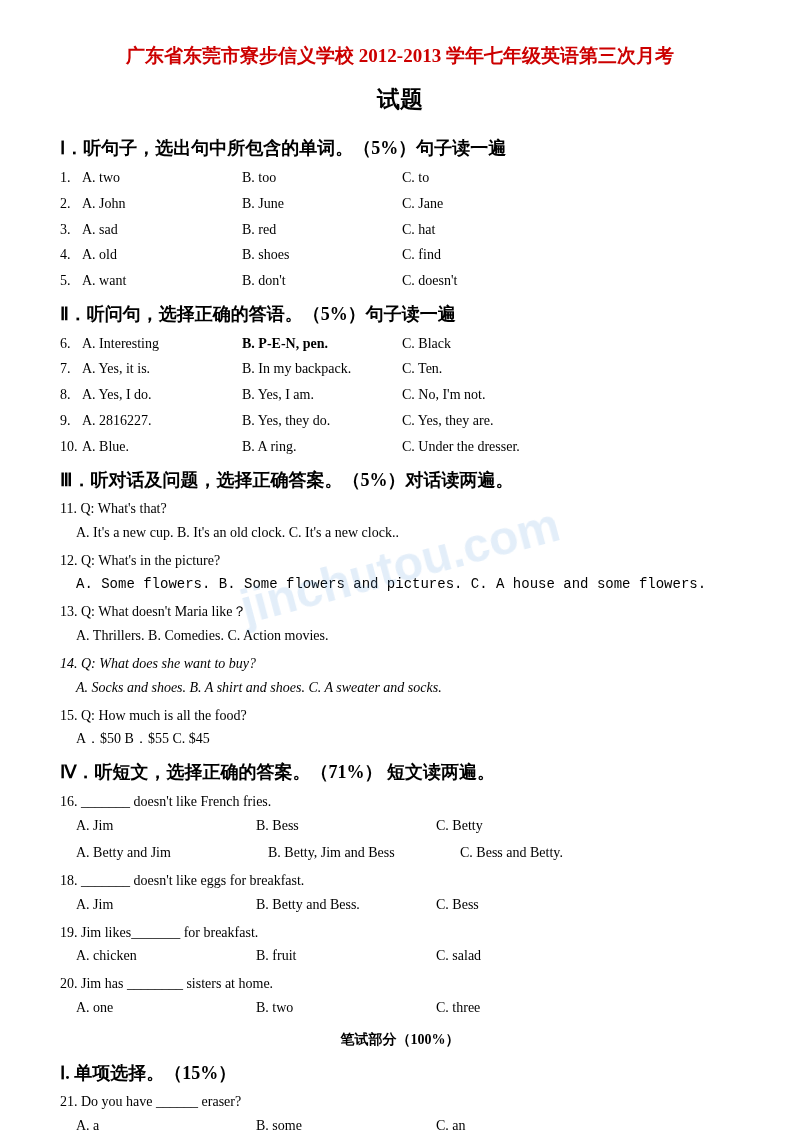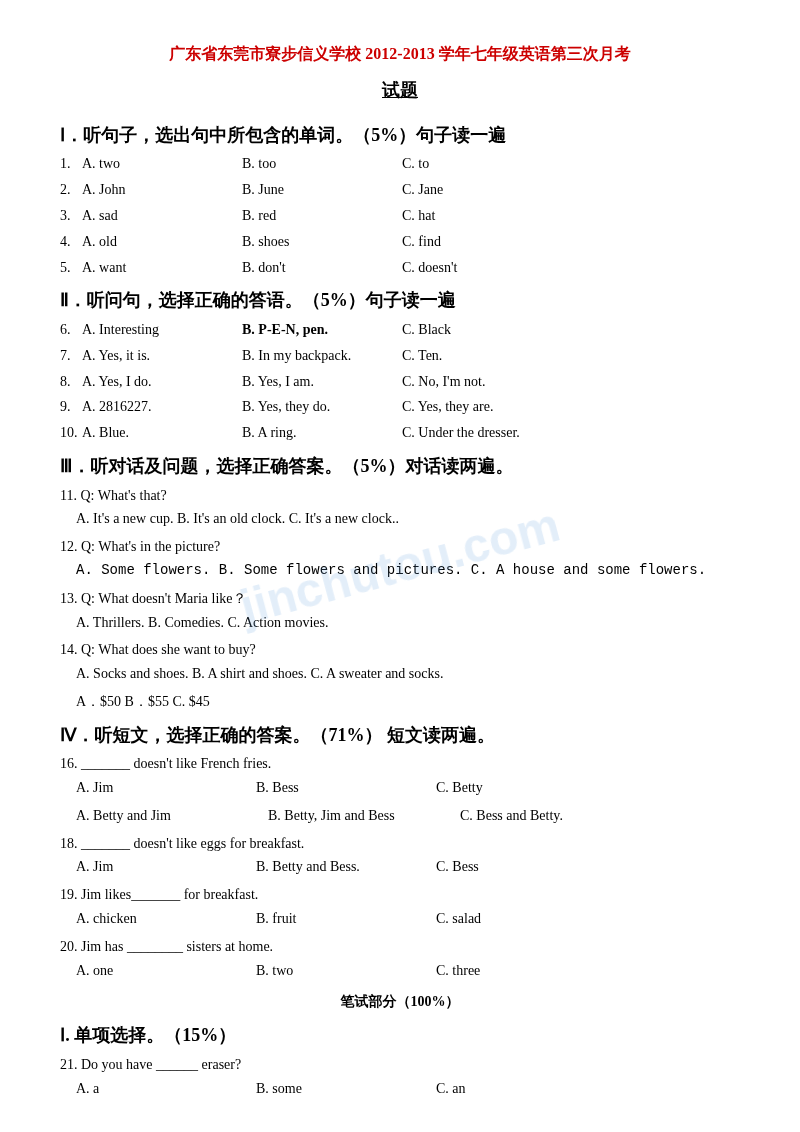--- a/index.html
+++ b/index.html
@@ -10,32 +10,31 @@
     body {
       background: #fff;
       font-family: 'SimSun', 'Song', serif;
       font-size: 14px;
       color: #000;
       padding: 40px 60px;
       line-height: 1.7;
     }
     .main-title {
       color: #cc0000;
-      font-size: 16px;
+      font-size: 19px;
       font-weight: bold;
       text-align: center;
       margin-bottom: 8px;
       font-family: 'KaiTi', 'STKaiti', serif;
     }
     .sub-title {
-      font-size: 18px;
+      font-size: 23px;
       font-weight: bold;
       text-align: center;
       margin-bottom: 14px;
-      text-decoration: underline;
     }
     .section-header {
       font-weight: bold;
       margin: 6px 0 2px 0;
       font-size: 18px;
     }
     .watermark {
       position: fixed;
       top: 50%;
       left: 50%;
@@ -134,25 +133,26 @@
       <div style="margin-left: 16px;">A. It's a new cup.        B. It's an old clock.    C. It's a new clock..</div>
     </div>
     <div style="margin-bottom: 4px;">
       <div>12. Q: What's in the picture?</div>
       <div style="margin-left: 16px; font-family: Liberation Mono, monospace;">A. Some flowers.    B. Some flowers and pictures.    C. A house and some flowers.</div>
     </div>
     <div style="margin-bottom: 4px;">
       <div>13. Q: What doesn't Maria like？</div>
       <div style="margin-left: 16px;">A. Thrillers.          B. Comedies.                C. Action movies.</div>
     </div>
-    <div style="margin-bottom: 4px;">
+    <div style="margin-bottom: 4px; font-style: italic;">
       <div>14. Q: What does she want to buy?</div>
       <div style="margin-left: 16px;">A. Socks and shoes.    B. A shirt and shoes.        C. A sweater and socks.</div>
     </div>
     <div style="margin-bottom: 4px;">
+      <div>15. Q: How much is all the food?</div>
       <div style="margin-left: 16px;">A．$50                 B．$55                       C. $45</div>
     </div>
   </div>
 
 <div class="section-header">Ⅳ．听短文，选择正确的答案。（71%） 短文读两遍。</div>
 <div id="section4-questions">
     <div style="margin-bottom: 4px;">
       <div>16. _______ doesn't like French fries.</div>
       <div style="margin-left: 16px; display: flex; flex-wrap: wrap;">
         <span style="min-width: 180px; display: inline-block;">A. Jim</span>

